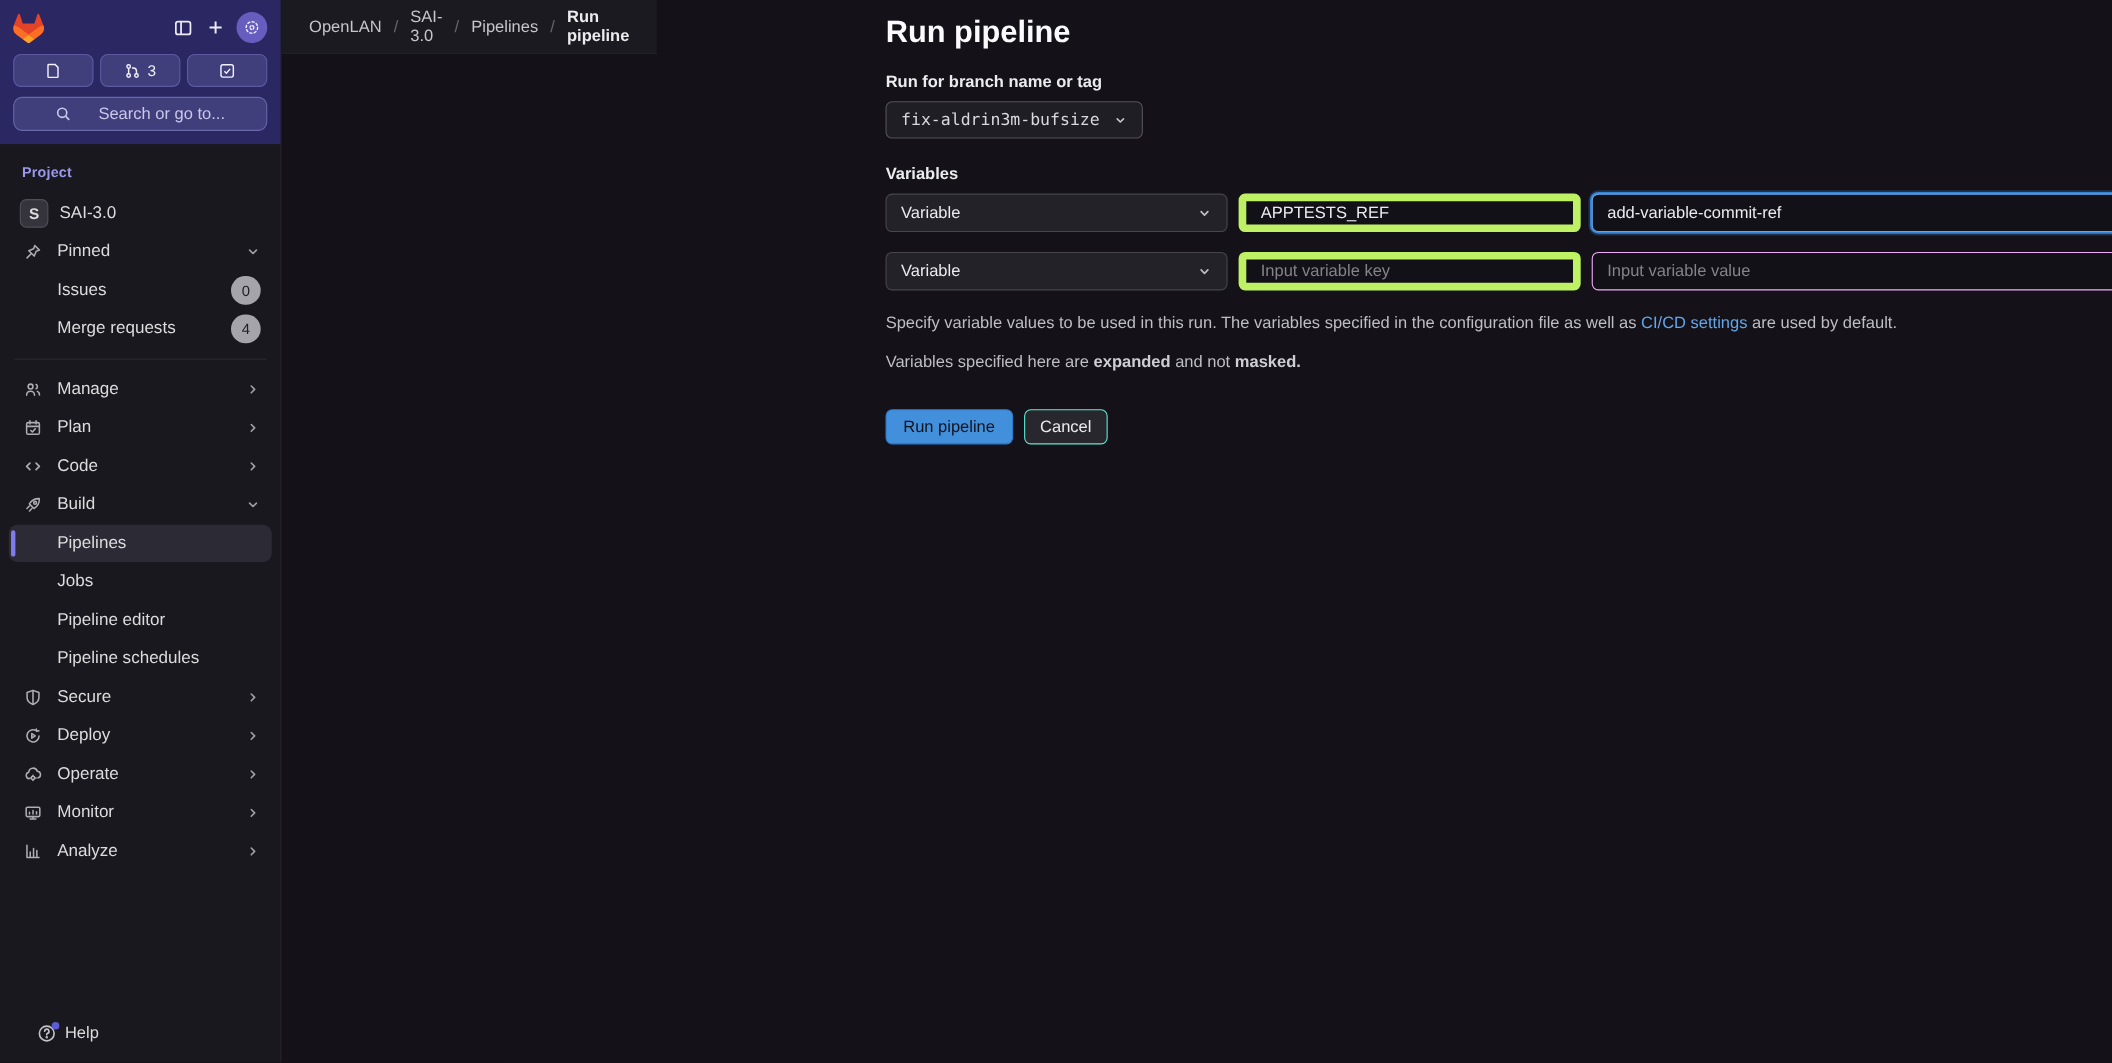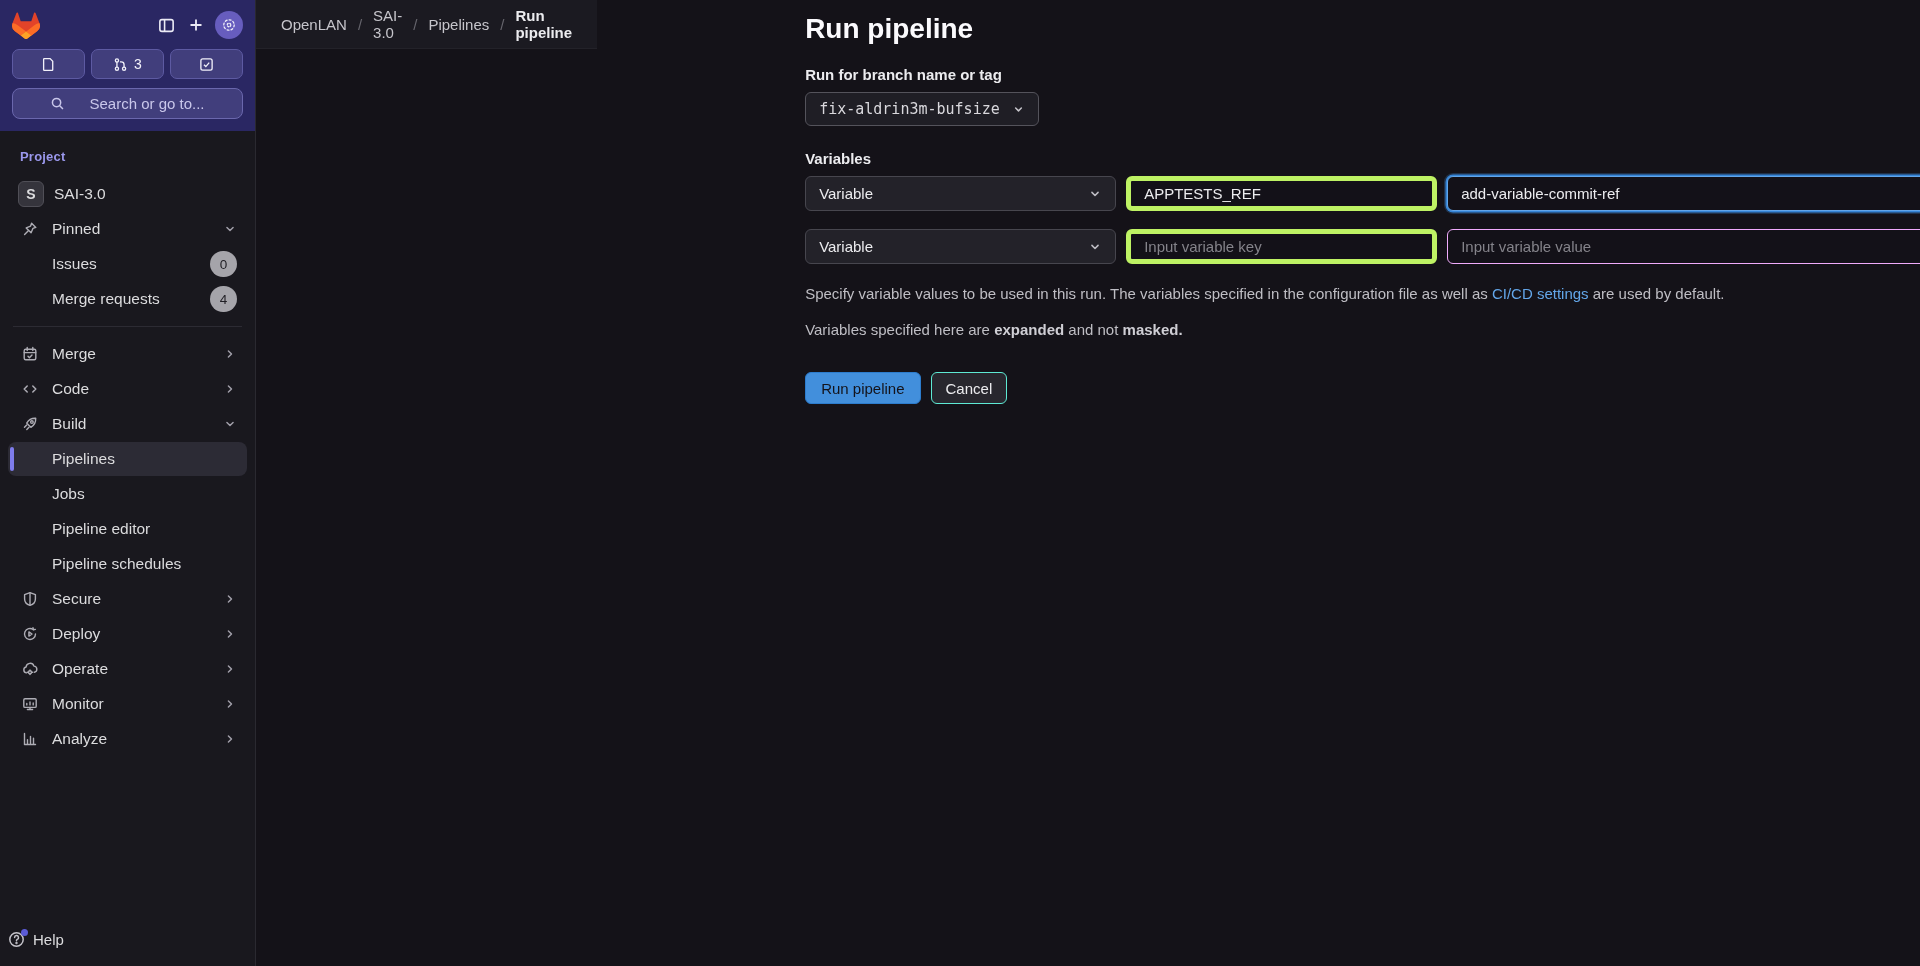--- a/index.html
+++ b/index.html
@@ -72,21 +72,21 @@
     border-radius:3px; background:#7e7ceb;
   }
   .proj-avatar {
     width:26px; height:26px; border-radius:6px; background:#35343c;
     border:1px solid #504f57; color:#dcdcde; font-size:14px; font-weight:700;
     display:flex; align-items:center; justify-content:center;
     margin-right:10px; flex:none;
   }
   .nav-divider { height:1px; background:#2c2b33; margin:10px 5px; border:none; }
 
-  .sidebar-footer { padding:0 8px 18px; }
+  .sidebar-footer { padding:0 34px 18px; }
   .help-row { display:flex; align-items:center; gap:8px; color:#dcdcde; cursor:pointer; width:max-content; }
   .help-ico-wrap { position:relative; display:flex; color:#c4c3ca; }
   .help-dot {
     position:absolute; top:-2px; right:-3px; width:7px; height:7px;
     border-radius:50%; background:#5b5bd6;
   }
 
   
   .main { flex:1; display:flex; flex-direction:row; background:#141218; min-width:0; }
   .topbar {
@@ -112,21 +112,21 @@
 
   .vars-label { margin-top:24px; }
   .var-row { display:flex; align-items:center; gap:10px; margin-bottom:18px; }
   .type-select {
     width:311px; height:35px; background:#232229; border:1px solid #47464e;
     border-radius:6px; display:flex; align-items:center; padding:0 13px;
     color:#ececef; cursor:pointer; font-size:15px;
   }
   .type-select .chev { color:#bdbcc3; }
   .key-input {
-    width:311px; height:35px; background:#131118; border:5px solid #bef264;
+    width:311px; height:35px; background:#131118; border:7px solid #bef264;
     border-radius:6px; color:#ececef; padding:0 13px; font-size:15px;
     font-family:"Liberation Sans", sans-serif; outline:none;
   }
   .key-input::placeholder, .val-textarea::placeholder { color:#84838a; }
   .ta-wrap { position:relative; display:flex; }
   .val-textarea {
     width:558px; height:35px; background:#131118; border:1px solid #f0abfc;
     border-radius:6px; color:#ececef; padding:7px 13px; font-size:15px;
     font-family:"Liberation Sans", sans-serif; resize:none; outline:none;
     overflow:hidden; line-height:19px;
@@ -266,30 +266,45 @@
         <span class="nav-label">Issues</span>
         <span class="badge">0</span>
       </div>
       <div class="nav-item sub">
         <span class="nav-label">Merge requests</span>
         <span class="badge">4</span>
       </div>
 
       <hr class="nav-divider">
 
+      <div class="nav-item">
+        <span class="nav-ico">
+          <svg width="16" height="16" viewBox="0 0 16 16" fill="none" stroke="currentColor" stroke-width="1.4" stroke-linecap="round">
+            <circle cx="5.8" cy="5.4" r="2.2"></circle>
+              <path d="M2.2 13.3c0-2.2 1.6-3.7 3.6-3.7s3.6 1.5 3.6 3.7"></path>
+            <path d="M10.8 3.6a2.1 2.1 0 0 1 0 3.8M11.9 9.8c1.3.5 2 1.8 2 3.3"></path>
+          </svg>
+        </span>
+        <span class="nav-label">Manage</span>
+        <span class="chev">
+          <svg width="14" height="14" viewBox="0 0 16 16" fill="none" stroke="currentColor" stroke-width="1.7" stroke-linecap="round" stroke-linejoin="round">
+              <path d="m6.2 4.5 3.5 3.5-3.5 3.5"></path>
+            </svg>
+        </span>
+      </div>
 
       <div class="nav-item">
         <span class="nav-ico">
           <svg width="16" height="16" viewBox="0 0 16 16" fill="none" stroke="currentColor" stroke-width="1.4" stroke-linecap="round" stroke-linejoin="round">
             <rect x="2.2" y="3.2" width="11.6" height="10.6" rx="1.5"></rect>
               <path d="M5.2 1.5v3M10.8 1.5v3M2.2 6.6h11.6"></path>
               <path d="m6 10.3 1.4 1.4 2.6-2.8"></path>
           </svg>
         </span>
-        <span class="nav-label">Merge</span>
+        <span class="nav-label">Plan</span>
         <span class="chev">
           <svg width="14" height="14" viewBox="0 0 16 16" fill="none" stroke="currentColor" stroke-width="1.7" stroke-linecap="round" stroke-linejoin="round">
               <path d="m6.2 4.5 3.5 3.5-3.5 3.5"></path>
             </svg>
         </span>
       </div>
 
       <div class="nav-item">
         <span class="nav-ico">
           <svg width="16" height="16" viewBox="0 0 16 16" fill="none" stroke="currentColor" stroke-width="1.5" stroke-linecap="round" stroke-linejoin="round">

